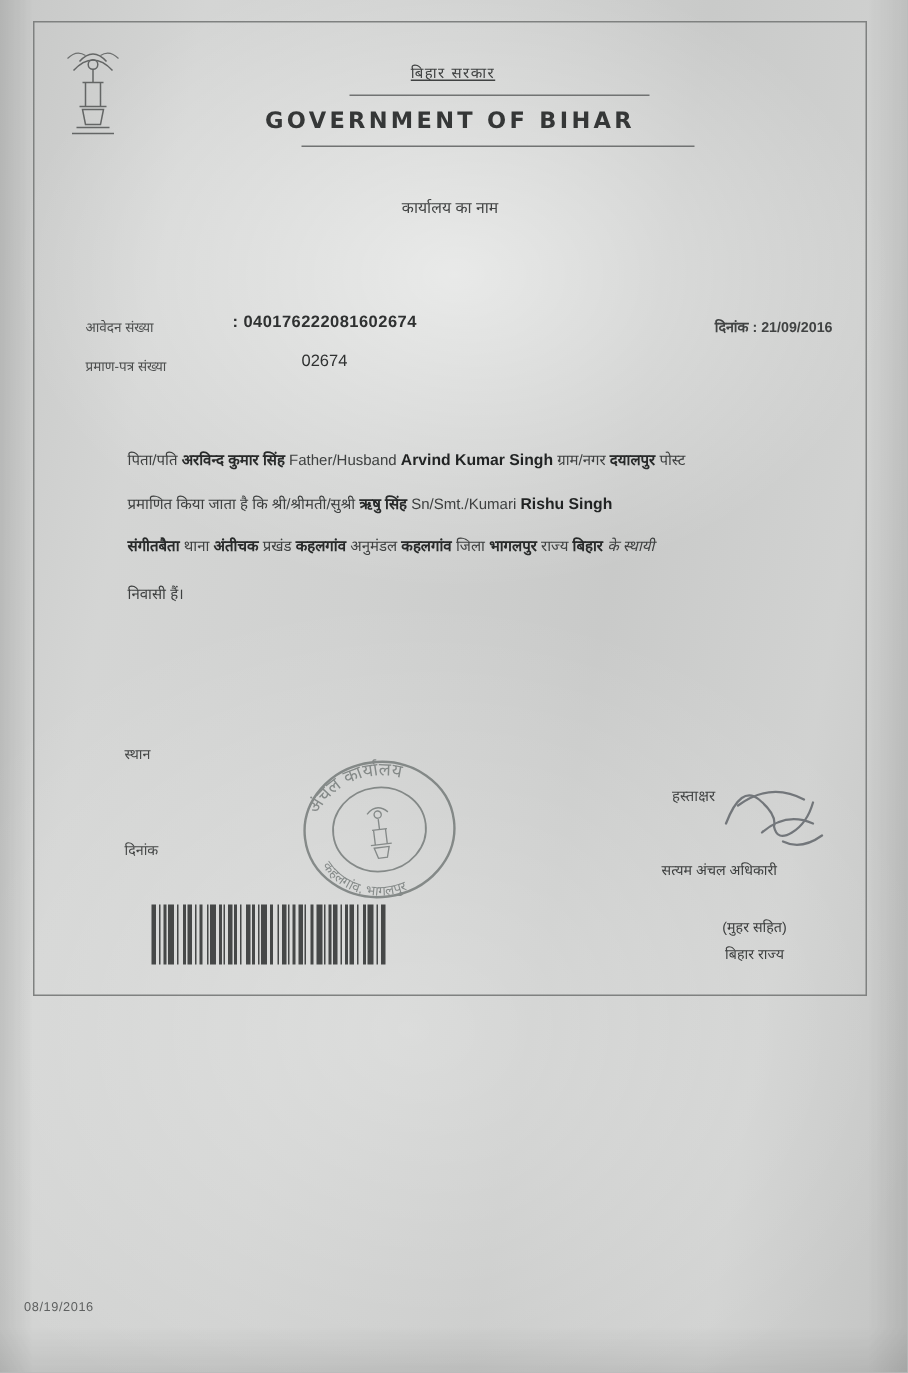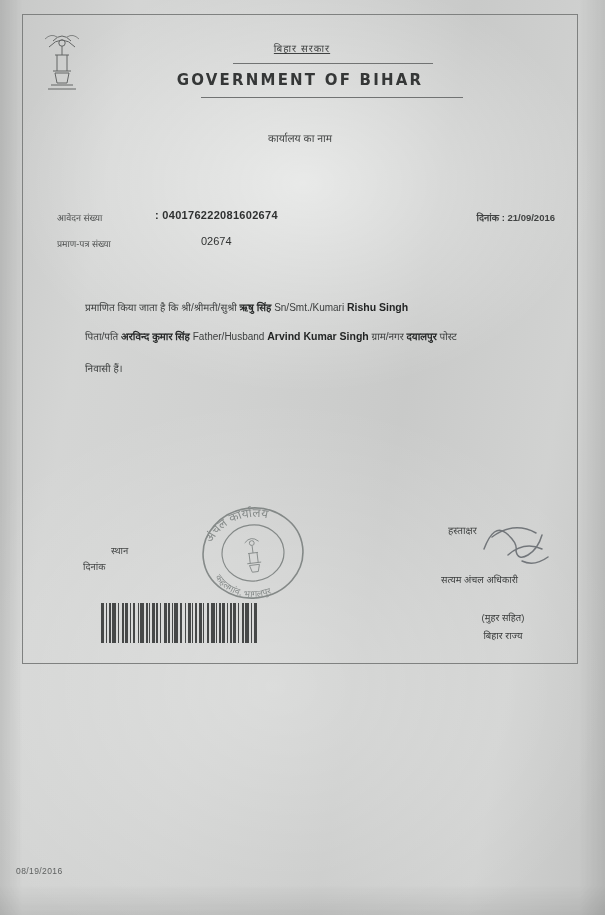--- a/index.html
+++ b/index.html
@@ -145,22 +145,22 @@
     font-size: 10px;
     color: #3c4040;
   }
   .body-line { white-space: nowrap; }
   .bold { font-weight: bold; color: #262a2a; }
   .bolder { font-weight: bold; color: #1f2323; font-size: 10.5px; }
   .italic { font-style: italic; }
   .last-line { margin-top: 4px; }
 
   .lbl-place {
-    position: absolute; left: 60px; top: 529px;
-    font-size: 9.5px; color: #43474 7; color: #434747; margin-left: 28px;
+    position: absolute; left: 60px; top: 481px;
+    font-size: 9.5px; color: #43474 7; color: #434747;
   }
   .lbl-date {
     position: absolute; left: 60px; top: 545px;
     font-size: 9.5px; color: #434747;
   }
   .lbl-sign {
     position: absolute; left: 425px; top: 508px;
     font-size: 10px; color: #434747;
   }
   .sign-name {
@@ -256,33 +256,47 @@
       <div class="t-office ctr">कार्यालय का नाम</div>
 
       <div class="row-appno">आवेदन संख्या</div>
       <div class="appno-val">: 040176222081602674</div>
       <div class="row-date">दिनांक : 21/09/2016</div>
       <div class="row-certno">प्रमाण-पत्र संख्या</div>
       <div class="certno-val">02674</div>
 
       <div class="body-block">
         <div class="body-line">
-          <span>प्रमाणित किया जाता है कि श्री/श्रीमती/सुश्री</span>
-          <span class="bold">ऋषु सिंह</span>
-          <span>Sn/Smt./Kumari</span>
-          <span class="bolder">Rishu Singh</span>
-        </div>
-        <div class="body-line">
           <span>पिता/पति</span>
           <span class="bold">अरविन्द कुमार सिंह</span>
           <span>Father/Husband</span>
           <span class="bolder">Arvind Kumar Singh</span>
           <span>ग्राम/नगर</span>
           <span class="bold">दयालपुर</span>
           <span>पोस्ट</span>
+        </div>
+        <div class="body-line">
+          <span>प्रमाणित किया जाता है कि श्री/श्रीमती/सुश्री</span>
+          <span class="bold">ऋषु सिंह</span>
+          <span>Sn/Smt./Kumari</span>
+          <span class="bolder">Rishu Singh</span>
+        </div>
+        <div class="body-line">
+          <span class="bold">संगीतबैता</span>
+          <span>थाना</span>
+          <span class="bold">अंतीचक</span>
+          <span>प्रखंड</span>
+          <span class="bold">कहलगांव</span>
+          <span>अनुमंडल</span>
+          <span class="bold">कहलगांव</span>
+          <span>जिला</span>
+          <span class="bold">भागलपुर</span>
+          <span>राज्य</span>
+          <span class="bold">बिहार</span>
+          <span class="italic">के स्थायी</span>
         </div>
         <div class="body-line last-line">निवासी हैं।</div>
       </div>
 
       <div class="lbl-place">स्थान</div>
       <div class="lbl-date">दिनांक</div>
       <div class="lbl-sign">हस्ताक्षर</div>
 
       <div class="stamp">
         <svg viewBox="0 0 120 104" width="120" height="104">

